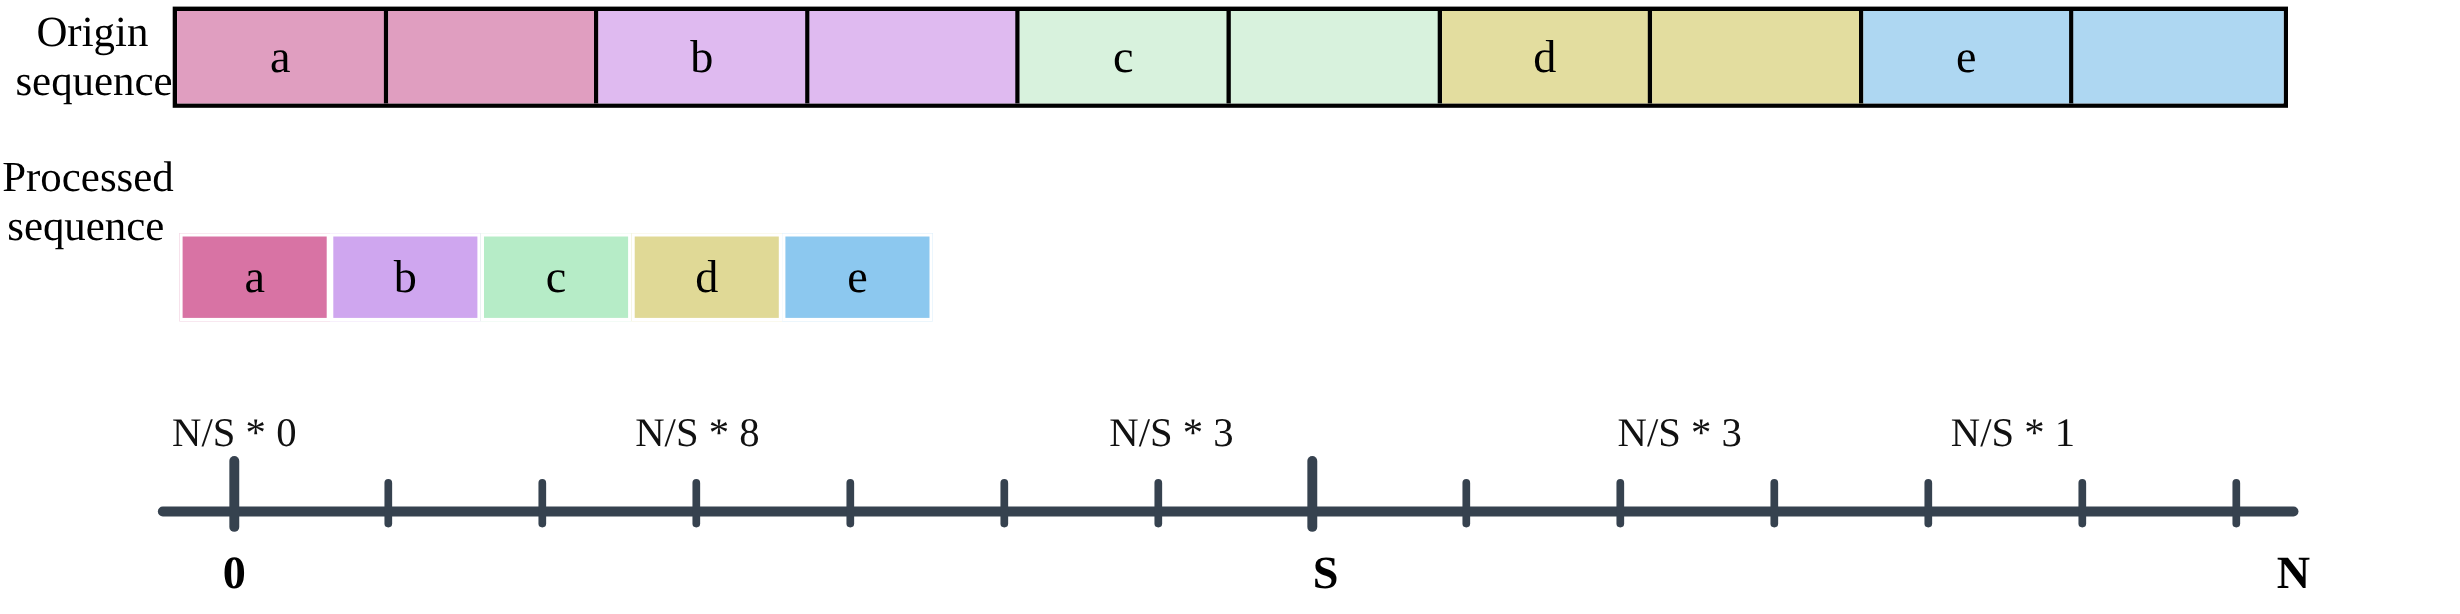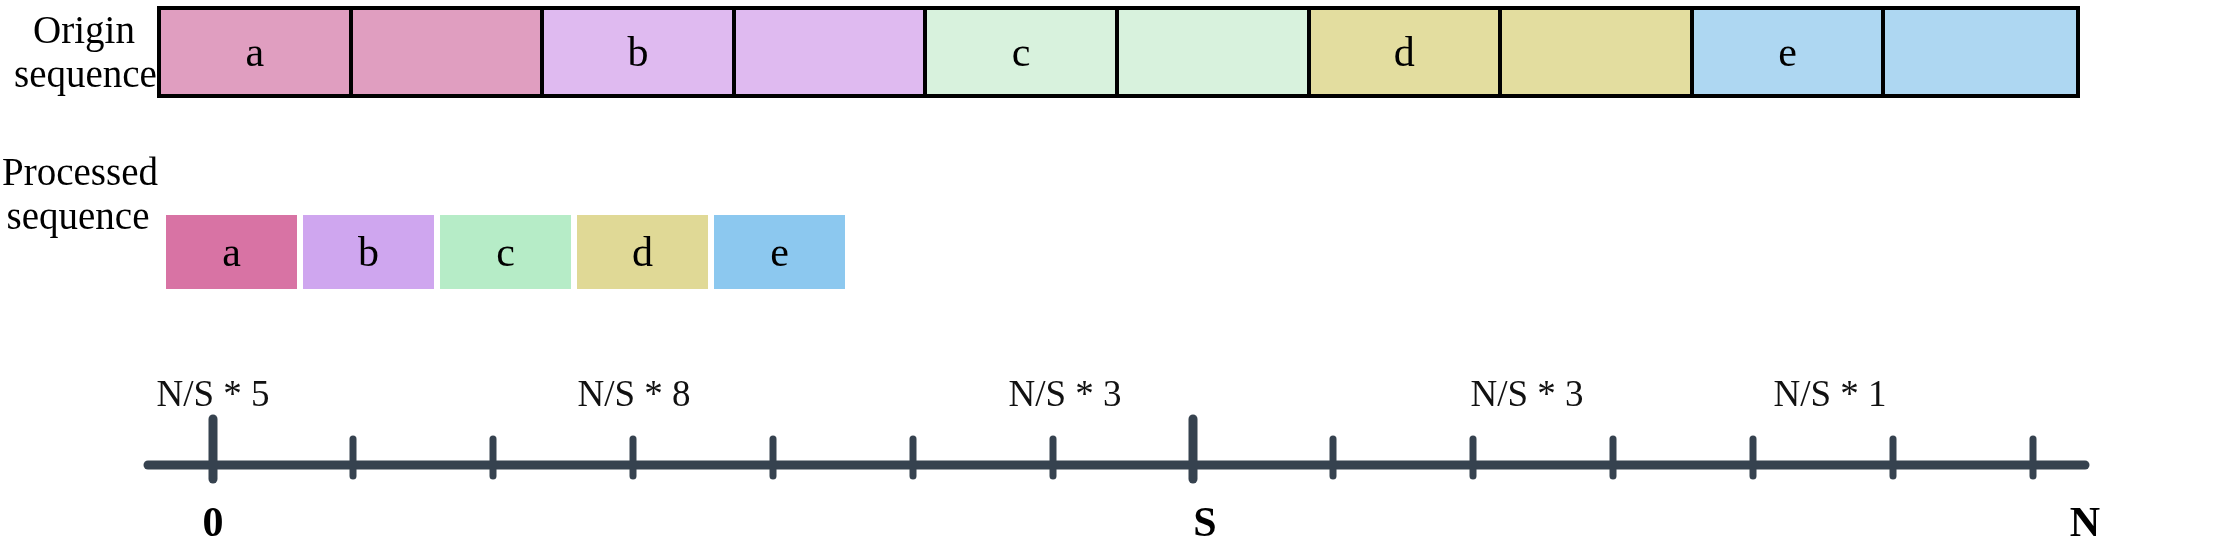--- a/index.html
+++ b/index.html
@@ -6,21 +6,21 @@
   html,body{margin:0;padding:0;background:#ffffff;}
   body{width:2236px;height:558px;position:relative;overflow:hidden;
        font-family:"Liberation Serif","DejaVu Serif",serif;color:#000;}
 
   .canvas{position:absolute;left:0;top:0;width:1932px;height:558px;}
 
   
   .row-label{position:absolute;text-align:center;line-height:1.12;
              font-size:39px;color:#000;white-space:pre-line;}
   #origin-label{left:14px;top:8px;width:140px;}
-  #processed-label{left:2px;top:150px;width:152px;}
+  #processed-label{left:2px;top:140px;width:152px;}
 
   
   #origin-seq{position:absolute;left:157px;top:6px;height:92px;
               display:flex;border:4px solid #000;box-sizing:border-box;}
   #origin-seq .cell{position:relative;box-sizing:border-box;
        border-right:4px solid #000;display:flex;align-items:center;
        justify-content:center;font-size:42px;color:#000;}
   #origin-seq .cell:last-child{border-right:none;}
 
   
@@ -111,21 +111,21 @@
       <line x1="1193" y1="419" x2="1193" y2="479" stroke="#36424f" stroke-width="9" stroke-linecap="round"></line>
       <line x1="1333" y1="439" x2="1333" y2="476" stroke="#36424f" stroke-width="7" stroke-linecap="round"></line>
       <line x1="1473" y1="439" x2="1473" y2="476" stroke="#36424f" stroke-width="7" stroke-linecap="round"></line>
       <line x1="1613" y1="439" x2="1613" y2="476" stroke="#36424f" stroke-width="7" stroke-linecap="round"></line>
       <line x1="1753" y1="439" x2="1753" y2="476" stroke="#36424f" stroke-width="7" stroke-linecap="round"></line>
       <line x1="1893" y1="439" x2="1893" y2="476" stroke="#36424f" stroke-width="7" stroke-linecap="round"></line>
       <line x1="2033" y1="439" x2="2033" y2="476" stroke="#36424f" stroke-width="7" stroke-linecap="round"></line>
     </svg>
 
   <div id="axis-group">
-      <div class="axis-tick-label" style="left: 213px;">N/S * 5</div>
+      <div class="axis-tick-label" style="left: 213px;">N/S * 0</div>
       <div class="axis-tick-label" style="left: 634px;">N/S * 8</div>
       <div class="axis-tick-label" style="left: 1065px;">N/S * 3</div>
       <div class="axis-tick-label" style="left: 1480px; margin-left: 47px;">N/S * 3</div>
       <div class="axis-tick-label" style="left: 1830px;">N/S * 1</div>
       <div class="axis-end-label" style="left: 213px;">0</div>
       <div class="axis-end-label" style="left: 1205px;">S</div>
       <div class="axis-end-label" style="left: 2085px;">N</div>
     </div>
 
 </div>

